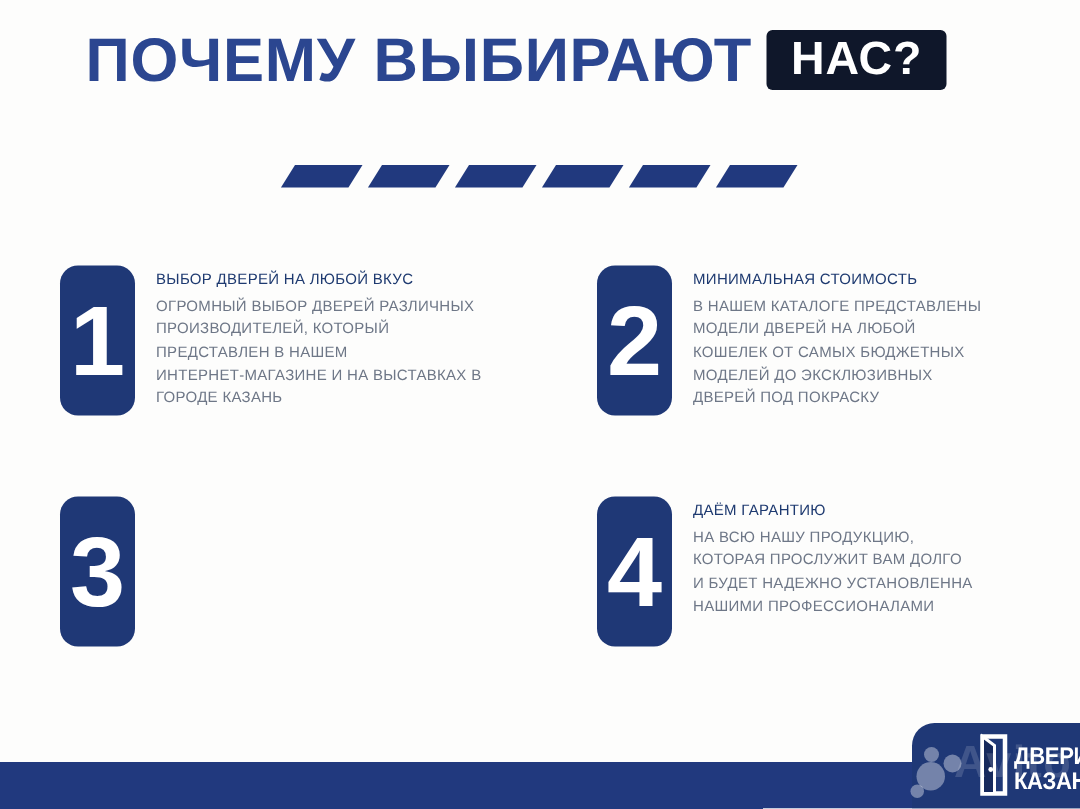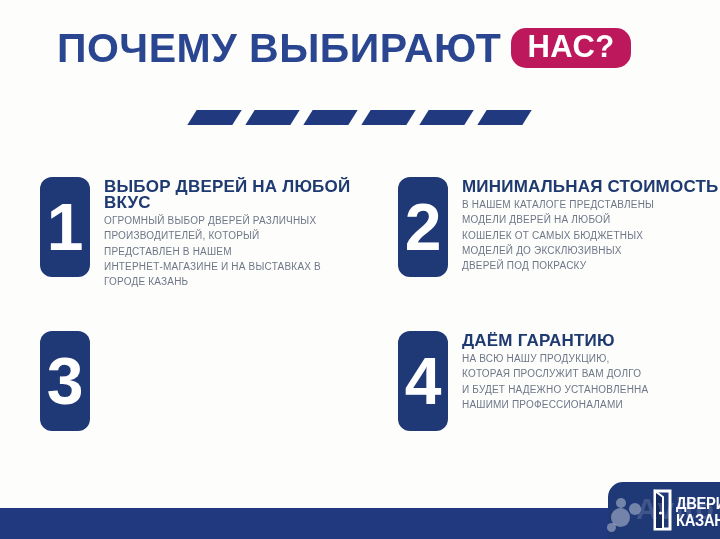--- a/index.html
+++ b/index.html
@@ -5,31 +5,31 @@
   html,body{margin:0;padding:0;}
   body{
     width:720px;height:539px;position:relative;overflow:hidden;
     background:#ffffff;
     font-family:"Liberation Sans", sans-serif;
   }
   .page{position:absolute;inset:0;background:#fdfdfc;}
 
   
   .title-row{
-    position:absolute;left:57px;top:24px;height:48px;
+    position:absolute;left:57px;top:16px;height:48px;
     display:flex;align-items:center;white-space:nowrap;
   }
   .title-main{
     font-size:41px;font-weight:bold;letter-spacing:0.5px;
     color:#2b4690;
   }
   .title-pill{
     margin-left:10px;
-    background:#be185d;color:#ffffff;
-    border-radius:15px;
+    background:#0f172a;color:#ffffff;
+    border-radius:4px;
     padding:2px 16px 4px 16px;
     font-size:31px;font-weight:bold;letter-spacing:0.5px;
     line-height:1.1;
   }
 
   
   .divider{
     position:absolute;left:192px;top:110px;height:15px;
     display:flex;
   }
@@ -47,21 +47,21 @@
   .blk-3{left:40px;top:331px;}
   .blk-4{left:398px;top:331px;}
   .num-tile{
     width:50px;height:100px;flex:0 0 50px;
     background:#1f3876;border-radius:12px;
     display:flex;align-items:center;justify-content:center;
     color:#ffffff;font-size:66px;font-weight:bold;
   }
   .blk-text{margin-left:14px;width:268px;padding-top:2px;}
   .blk-heading{
-    font-size:17px;font-weight:bold;color:#1e3a70;
+    font-size:10px;font-weight:normal;color:#1e3a70;
     letter-spacing:0.2px;line-height:16px;margin-bottom:2px;
   }
   .blk-body{
     font-size:10px;color:#6e7787;line-height:15.3px;
     letter-spacing:0.2px;white-space:pre-line;
   }
 
   
   .bottom-bar{
     position:absolute;left:0;right:0;top:508px;height:31px;

